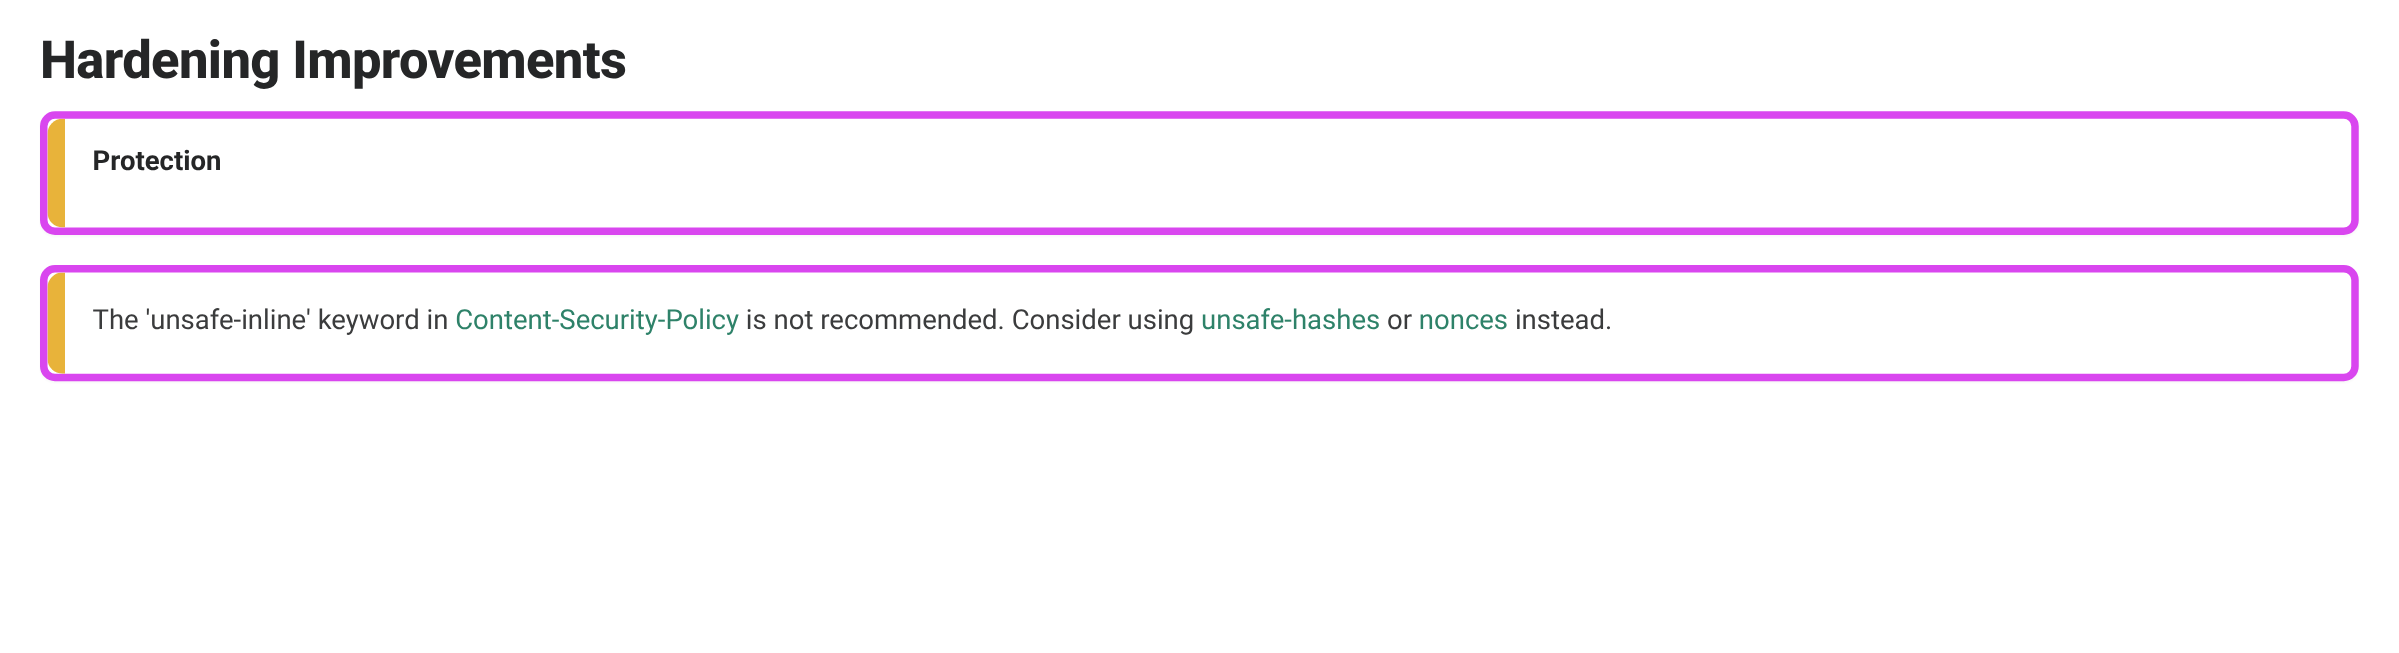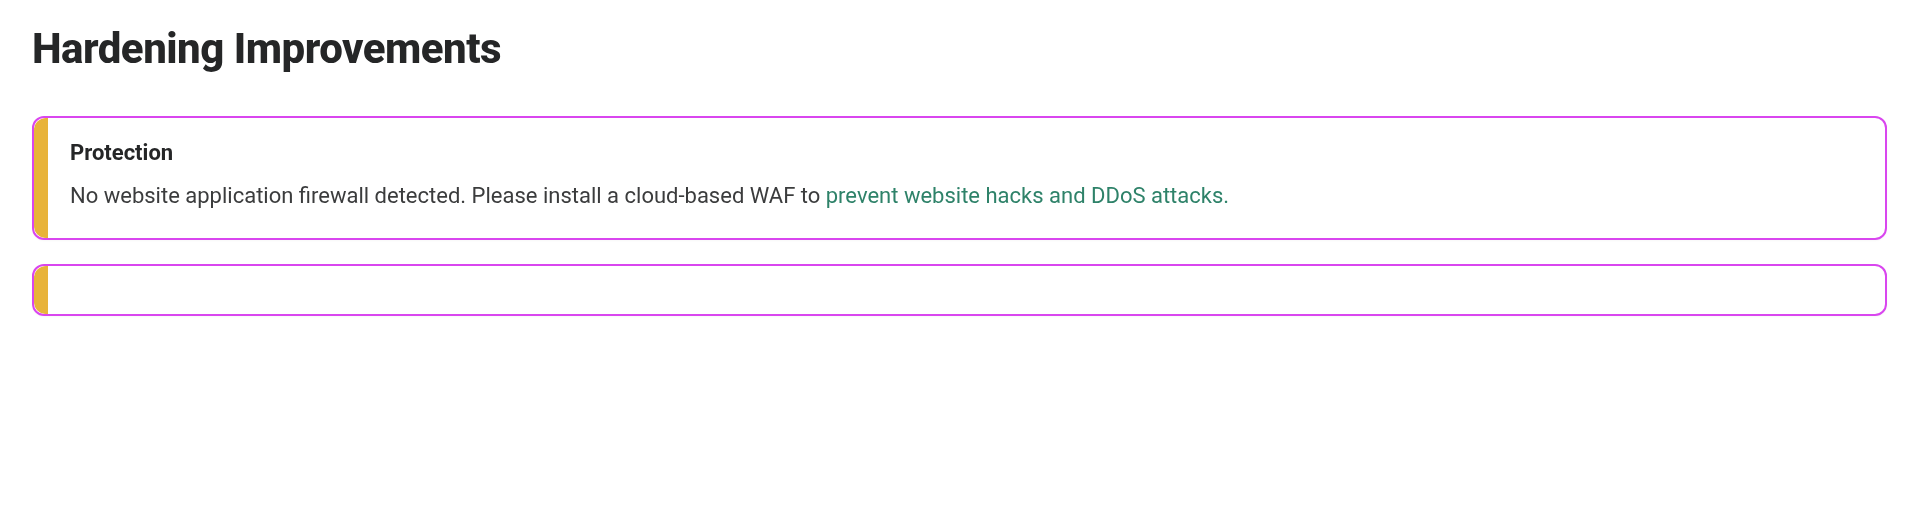--- a/index.html
+++ b/index.html
@@ -10,27 +10,27 @@
     body {
       font-family: -apple-system, BlinkMacSystemFont, 'Segoe UI', Roboto, Helvetica, Arial, sans-serif;
       background: #ffffff;
       padding: 24px 32px;
       color: #252627;
     }
     .page-title {
       font-size: 42px;
       font-weight: 800;
       color: #252627;
-      margin-bottom: 43px;
+      margin-bottom: 16px;
       letter-spacing: -0.5px;
     }
     .alert-card {
       position: relative;
       background: #ffffff;
-      border: 2px solid #d946ef;
+      border: 6px solid #d946ef;
       border-radius: 12px;
       padding: 22px 28px 26px 36px;
       margin-bottom: 24px;
       box-shadow: 0 1px 2px rgba(0,0,0,0.03);
       overflow: hidden;
     }
     .alert-accent {
       position: absolute;
       left: 0;
       top: 0;
@@ -58,20 +58,20 @@
     }
   </style>
 </head>
 <body>
 
 <h1 class="page-title">Hardening Improvements</h1>
 
 <div class="alert-card">
   <div class="alert-accent"></div>
   <div class="alert-title">Protection</div>
-  <div class="alert-body">
-    <span>No website application firewall detected. Please install a cloud-based WAF to </span><a href="#">prevent website hacks and DDoS attacks.</a>
-  </div>
 </div>
 
 <div class="alert-card">
   <div class="alert-accent"></div>
+  <div class="alert-body">
+    <span>The 'unsafe-inline' keyword in </span><a href="#">Content-Security-Policy</a><span> is not recommended. Consider using </span><a href="#">unsafe-hashes</a><span> or </span><a href="#">nonces</a><span> instead.</span>
+  </div>
 </div>
 
 </body></html>

